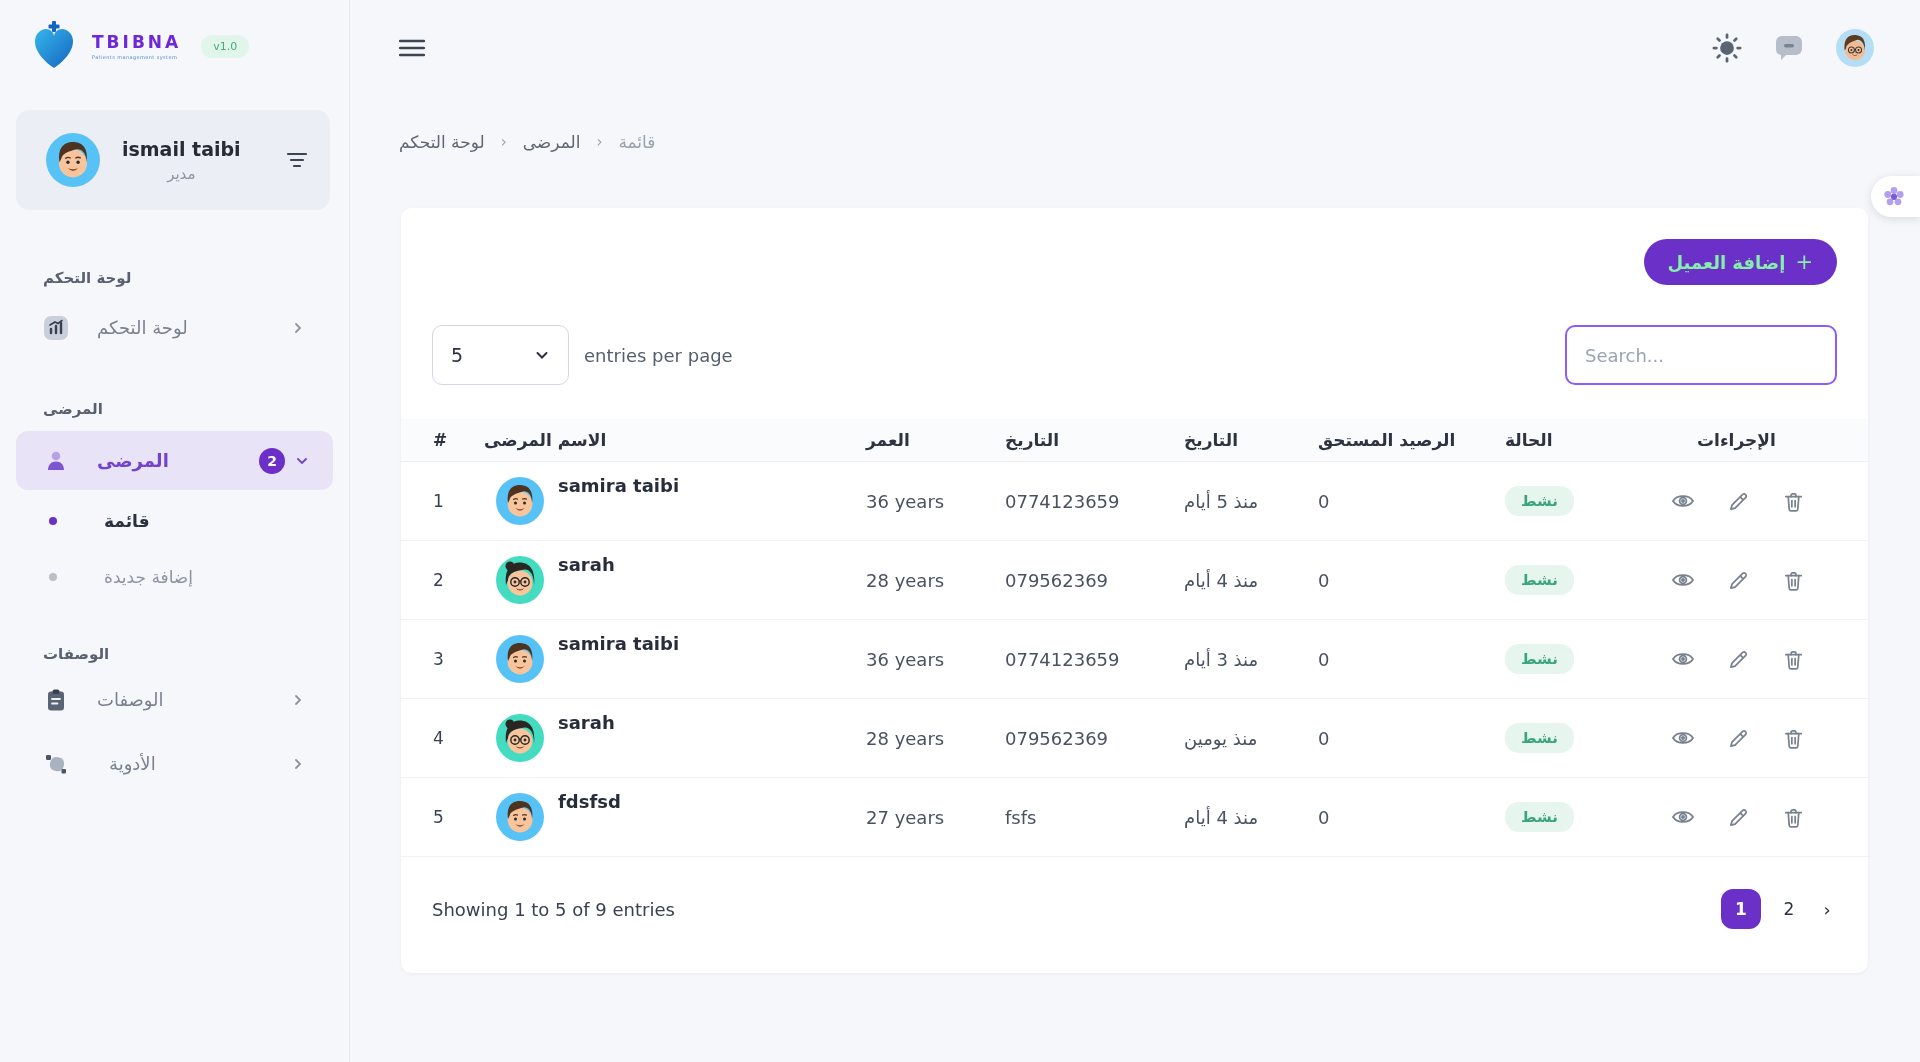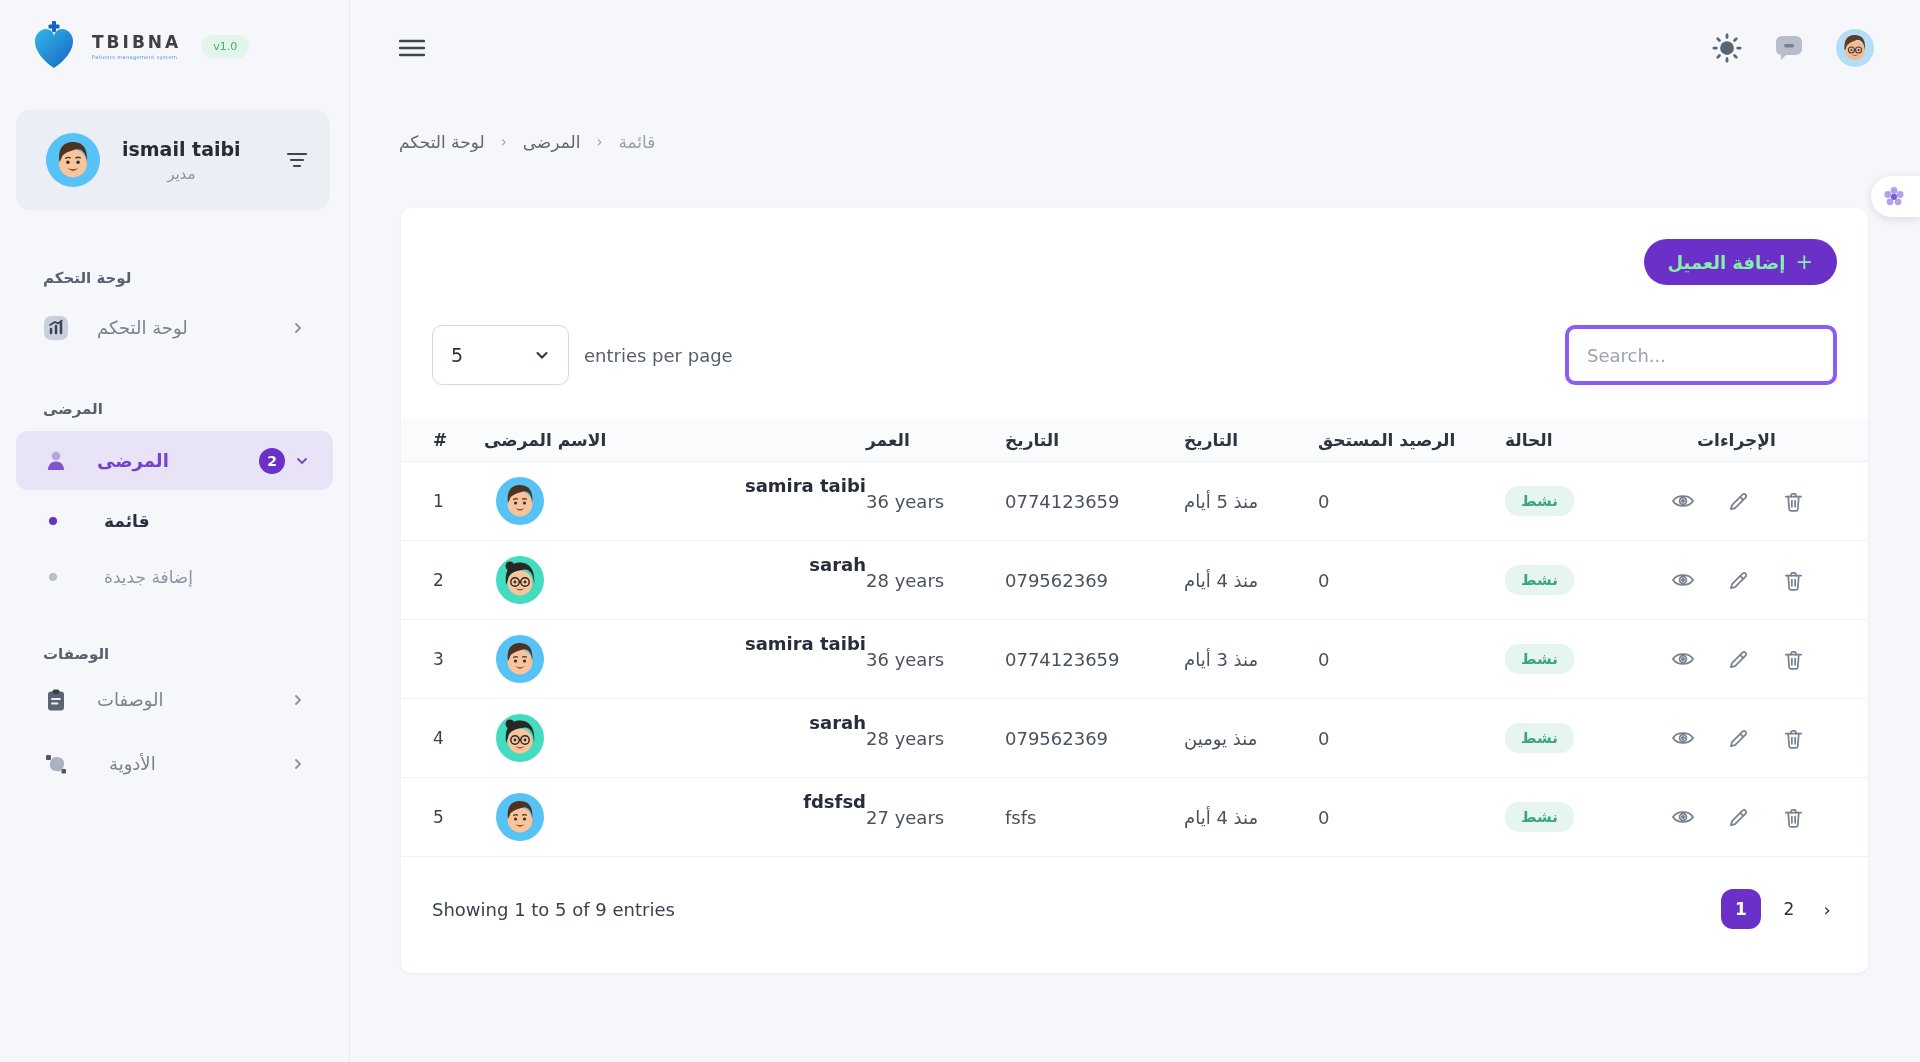--- a/index.html
+++ b/index.html
@@ -10,21 +10,21 @@
   }
   svg { display:block; }
   button { background:none; border:none; cursor:pointer; font-family:inherit; }
 
   
   .sidebar { position:absolute; left:0; top:0; width:350px; height:1062px;
     background:#f6f7fa; border-right:1px solid #e7e9f0; }
   .logo-row { display:flex; align-items:center; padding:20px 0 0 28px; }
   .logo-mark { width:52px; height:52px; }
   .logo-txt { margin-left:12px; }
-  .logo-name { font-size:17px; font-weight:bold; letter-spacing:3px; color:#404040; }
+  .logo-name { font-size:17px; font-weight:bold; letter-spacing:3px; color:#6d28d9; }
   .logo-tag { font-size:5px; color:#4a90d9; margin-top:2px; letter-spacing:.4px; }
   .ver-badge { margin-left:20px; background:#e2f5ea; color:#43ac77; font-size:11px;
     padding:5px 12px; border-radius:13px; }
   .user-card { margin:38px 19px 0 16px; height:100px; background:#eceef5; border-radius:14px;
     display:flex; align-items:center; padding:0 22px 0 30px; }
   .avatar { border-radius:50%; overflow:hidden; flex:none; }
   .avatar[data-color="blue"] { background:#56c2f5; }
   .avatar[data-color="teal"] { background:#43dcc0; }
   .avatar[data-color="sky"]  { background:#b5ddf6; }
   .av-54 { width:54px; height:54px; } .av-48 { width:48px; height:48px; } .av-38 { width:38px; height:38px; }
@@ -71,35 +71,35 @@
   .card-top { display:flex; justify-content:flex-end; padding:31px 31px 0; }
   .add-btn { display:flex; align-items:center; gap:10px; height:46px; background:#6a30c8;
     color:#86efac; border-radius:23px; padding:0 24px; font-size:18px; font-weight:bold; }
   .add-btn .plus { font-size:21px; font-weight:normal; }
   .controls { display:flex; align-items:center; margin-top:40px; padding:0 31px; }
   .select-box { width:137px; height:60px; border:1px solid #d3d8e2; border-radius:10px;
     background:#fff; display:flex; align-items:center; padding:0 18px; cursor:pointer; }
   .select-box .val { font-size:19px; color:#2b3140; }
   .select-box .chevd { margin-left:auto; }
   .entries-lbl { margin-left:15px; font-size:18px; color:#555e6d; }
-  .search-input { margin-left:auto; width:272px; height:60px; border:4px solid #8b5cf6;
+  .search-input { margin-left:auto; width:272px; height:60px; border:2px solid #8b5cf6;
     border-radius:10px; padding:0 18px; font-size:18px; color:#2b3140; outline:none;
     font-family:inherit; background:#fff; }
   .search-input::placeholder { color:#9aa3b2; }
 
   .tgrid { display:grid; grid-template-columns:83px 382px 139px 179px 134px 187px 156px 1fr;
     align-items:center; }
   .thead { margin-top:34px; height:43px; background:#fafbfc; border-bottom:1px solid #eef0f4;
     font-size:17px; font-weight:bold; color:#2d3340; }
   .th, .td { padding-left:0; }
   .c-num { padding-left:32px; }
   .c-act-h { padding-left:36px; }
   .trow { height:79px; border-bottom:1px solid #f1f2f5; font-size:18px; color:#4a5260; }
   .td-num { padding-left:32px; font-size:17px; color:#3a4252; }
-  .td-name { display:flex; align-items:center; padding-left:12px; height:100%;justify-content:space-between; }
+  .td-name { display:flex; align-items:center; padding-left:12px; height:100%; }
   .pname { align-self:flex-start; margin:13px 0 0 14px; font-weight:600; font-size:18px; color:#272d3a; }
   .st-badge { display:inline-block; background:#e6f6ee; color:#3aa57c; font-size:15px;
     font-weight:600; padding:6px 16px; border-radius:14px; }
   .td-actions { display:flex; align-items:center; gap:32px; padding-left:10px; }
   .icon-btn { padding:0; display:flex; }
 
   .tfoot { display:flex; align-items:center; justify-content:space-between; padding:32px 31px 44px; }
   .showing { font-size:18px; color:#3a4252; }
   .pager { display:flex; align-items:center; gap:18px; }
   .pg { min-width:20px; text-align:center; font-size:17px; color:#2b3140; }

